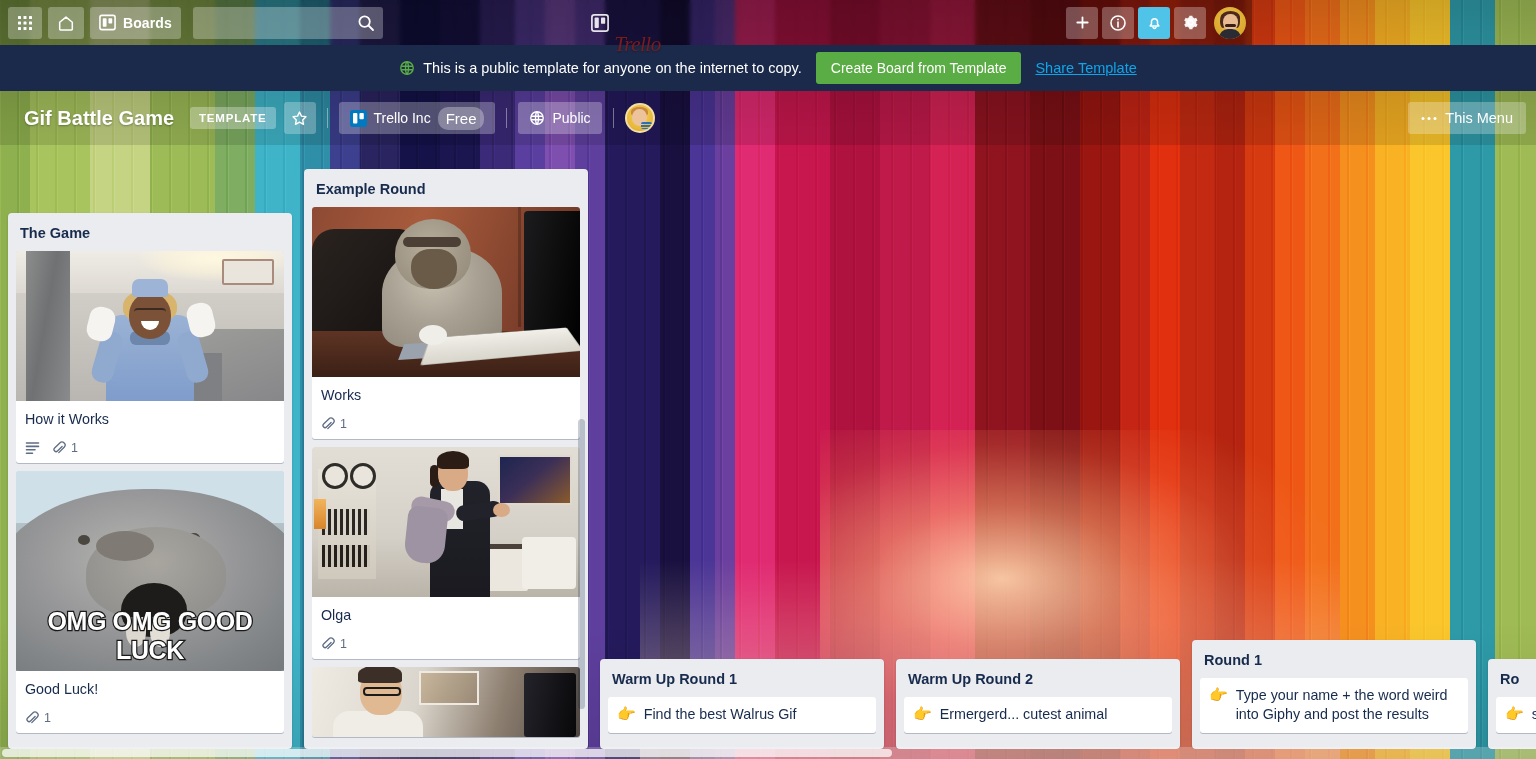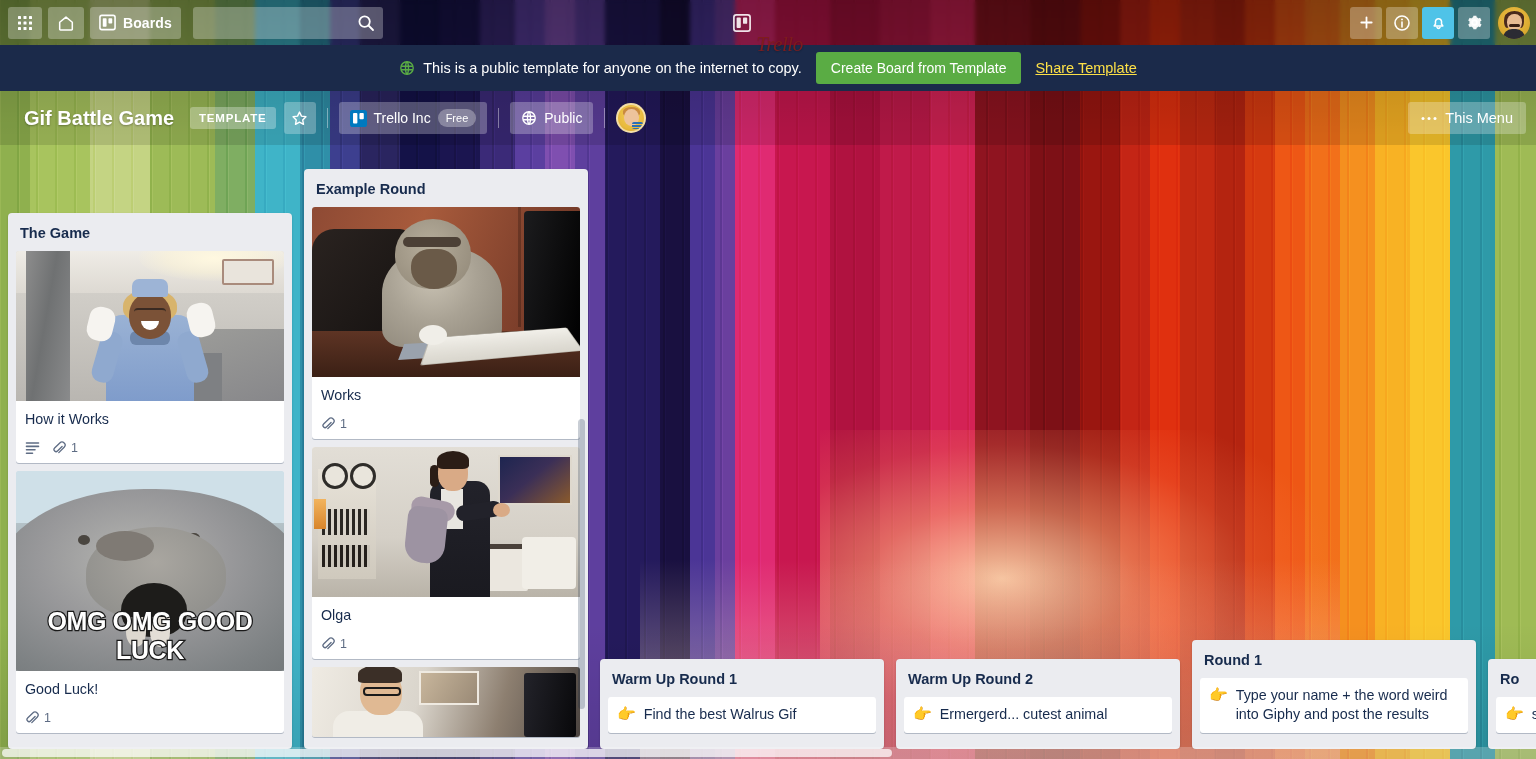--- a/index.html
+++ b/index.html
@@ -75,21 +75,21 @@
     position:absolute; left:640px; bottom:0; width:700px; height:200px;
     background: linear-gradient(to bottom, rgba(255,255,255,0) 0%, rgba(255,225,200,0.28) 55%, rgba(255,215,185,0.45) 100%);
   }
   .bg-vig {
     position:absolute; inset:0;
     background: linear-gradient(to bottom, rgba(0,0,0,0.18) 0%, rgba(0,0,0,0) 18%, rgba(0,0,0,0) 82%, rgba(0,0,0,0.10) 100%);
   }
 
   
   .topnav {
-    position:absolute; left:0; top:0; width:1536px; height:45px;
+    position:absolute; left:0; top:0; width:1252px; height:45px;
     z-index:30;
     display:flex; align-items:center;
     background: rgba(0,0,0,0.33);
     backdrop-filter: blur(2px);
   }
   .nav-left { display:flex; align-items:center; gap:6px; padding-left:8px; }
   .nav-btn {
     height:32px; min-width:32px;
     display:flex; align-items:center; justify-content:center;
     background: rgba(255,255,255,0.28);
@@ -153,21 +153,21 @@
     display:flex; align-items:center; justify-content:center; gap:14px;
     color:#fff;
   }
   .tmpl-text { font-size:14.5px; display:flex; align-items:center; gap:8px; }
   .tmpl-btn {
     background:#5aac44; color:#fff; border:none; border-radius:3px;
     padding:8px 15px; font-size:14px; cursor:pointer;
     font-family:"Liberation Sans", sans-serif;
   }
   .tmpl-link {
-    color:#fde047; font-size:14.5px; text-decoration:underline; cursor:pointer;
+    color:#0ea5e9; font-size:14.5px; text-decoration:underline; cursor:pointer;
   }
 
   
   .board-header {
     position:absolute; left:0; top:91px; width:1536px; height:54px; z-index:26;
     display:flex; align-items:center; padding:0 10px 0 16px; gap:8px;
     background: rgba(0,0,0,0.12);
   }
   .board-title {
     color:#fff; font-size:20px; font-weight:700;
@@ -184,21 +184,21 @@
     padding:5px 9px; border-radius:3px; color:#fff;
     background: rgba(255,255,255,0.30); cursor:default;
   }
   .hdr-sq {
     width:32px; height:32px; border-radius:3px; color:#fff;
     background: rgba(255,255,255,0.27);
     display:flex; align-items:center; justify-content:center; cursor:pointer;
   }
   .hdr-div { width:1px; height:20px; background: rgba(255,255,255,0.40); margin:0 3px; }
   .free-tag {
-    font-size:11px; padding:3px 8px; border-radius:10px;
+    font-size:15px; padding:3px 8px; border-radius:10px;
     background: rgba(255,255,255,0.30); color:#fff;
   }
   .member-av {
     width:30px; height:30px; border-radius:50%; cursor:pointer; position:relative;
     background: radial-gradient(circle at 50% 40%, #f2d058 0%, #e8b93c 65%, #c99a22 100%);
     border:2px solid rgba(255,255,255,0.55); overflow:hidden;
   }
   .mv-face { position:absolute; width:15px; height:17px; left:5.5px; top:4px; border-radius:48%; background:#edc39c; }
   .mv-hair { position:absolute; width:17px; height:9px; left:4.5px; top:2px; border-radius:50% 50% 30% 30%; background:#c98a3e; }
   .mv-wave { position:absolute; right:1px; bottom:2px; width:11px; height:7px;

